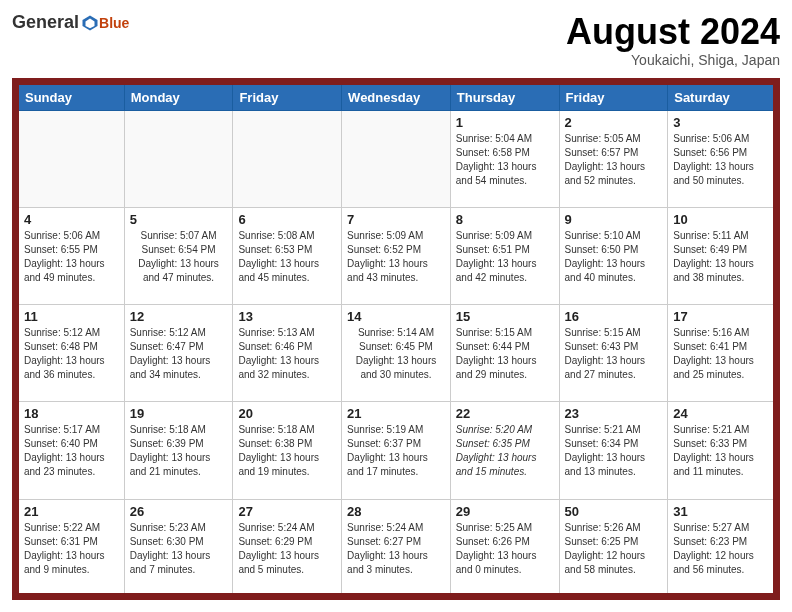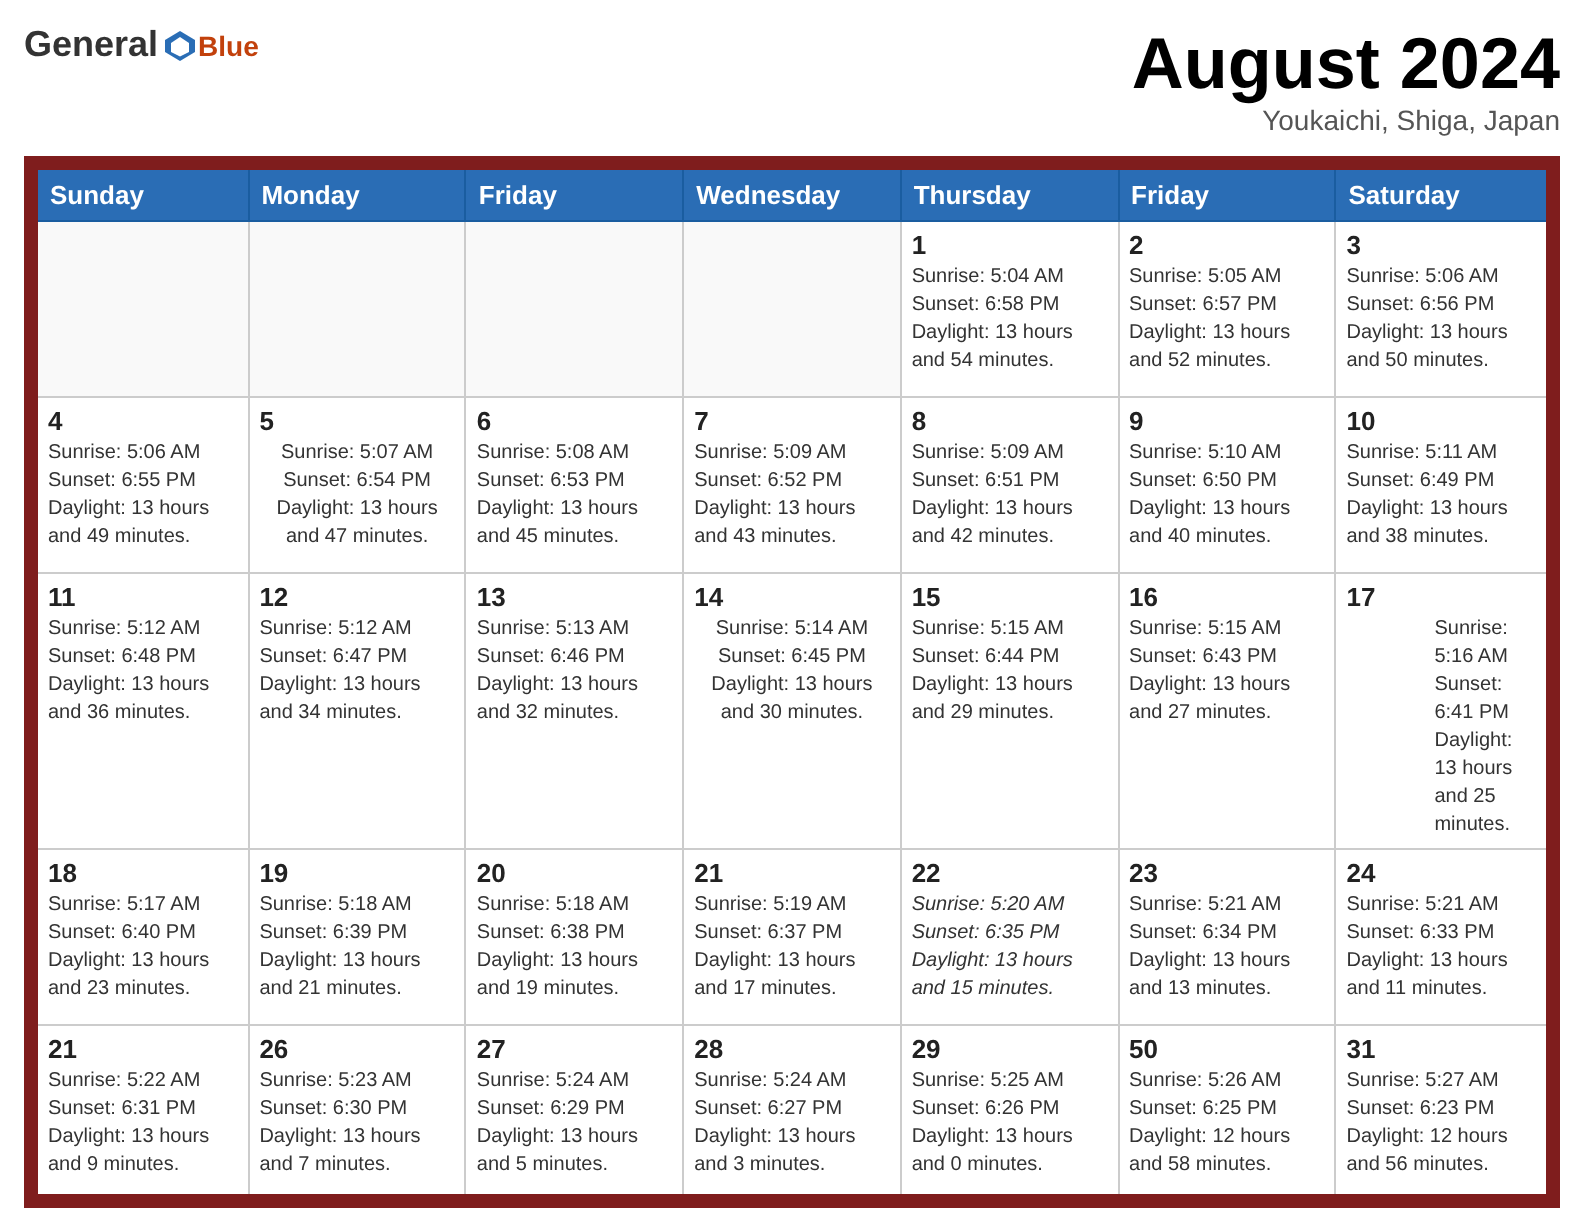--- a/index.html
+++ b/index.html
@@ -249,21 +249,21 @@
           </td>
           <td>
             <span class="day-number">16</span>
             <div class="day-info" style="white-space: pre-line;">Sunrise: 5:15 AM
 Sunset: 6:43 PM
 Daylight: 13 hours
 and 27 minutes.</div>
           </td>
           <td>
             <span class="day-number">17</span>
-            <div class="day-info" style="white-space: pre-line; margin-left: 44px;">Sunrise: 5:16 AM
+            <div class="day-info" style="white-space: pre-line;">Sunrise: 5:16 AM
 Sunset: 6:41 PM
 Daylight: 13 hours
 and 25 minutes.</div>
           </td>
         </tr>
         <tr>
           <td>
             <span class="day-number">18</span>
             <div class="day-info" style="white-space: pre-line;">Sunrise: 5:17 AM
 Sunset: 6:40 PM

